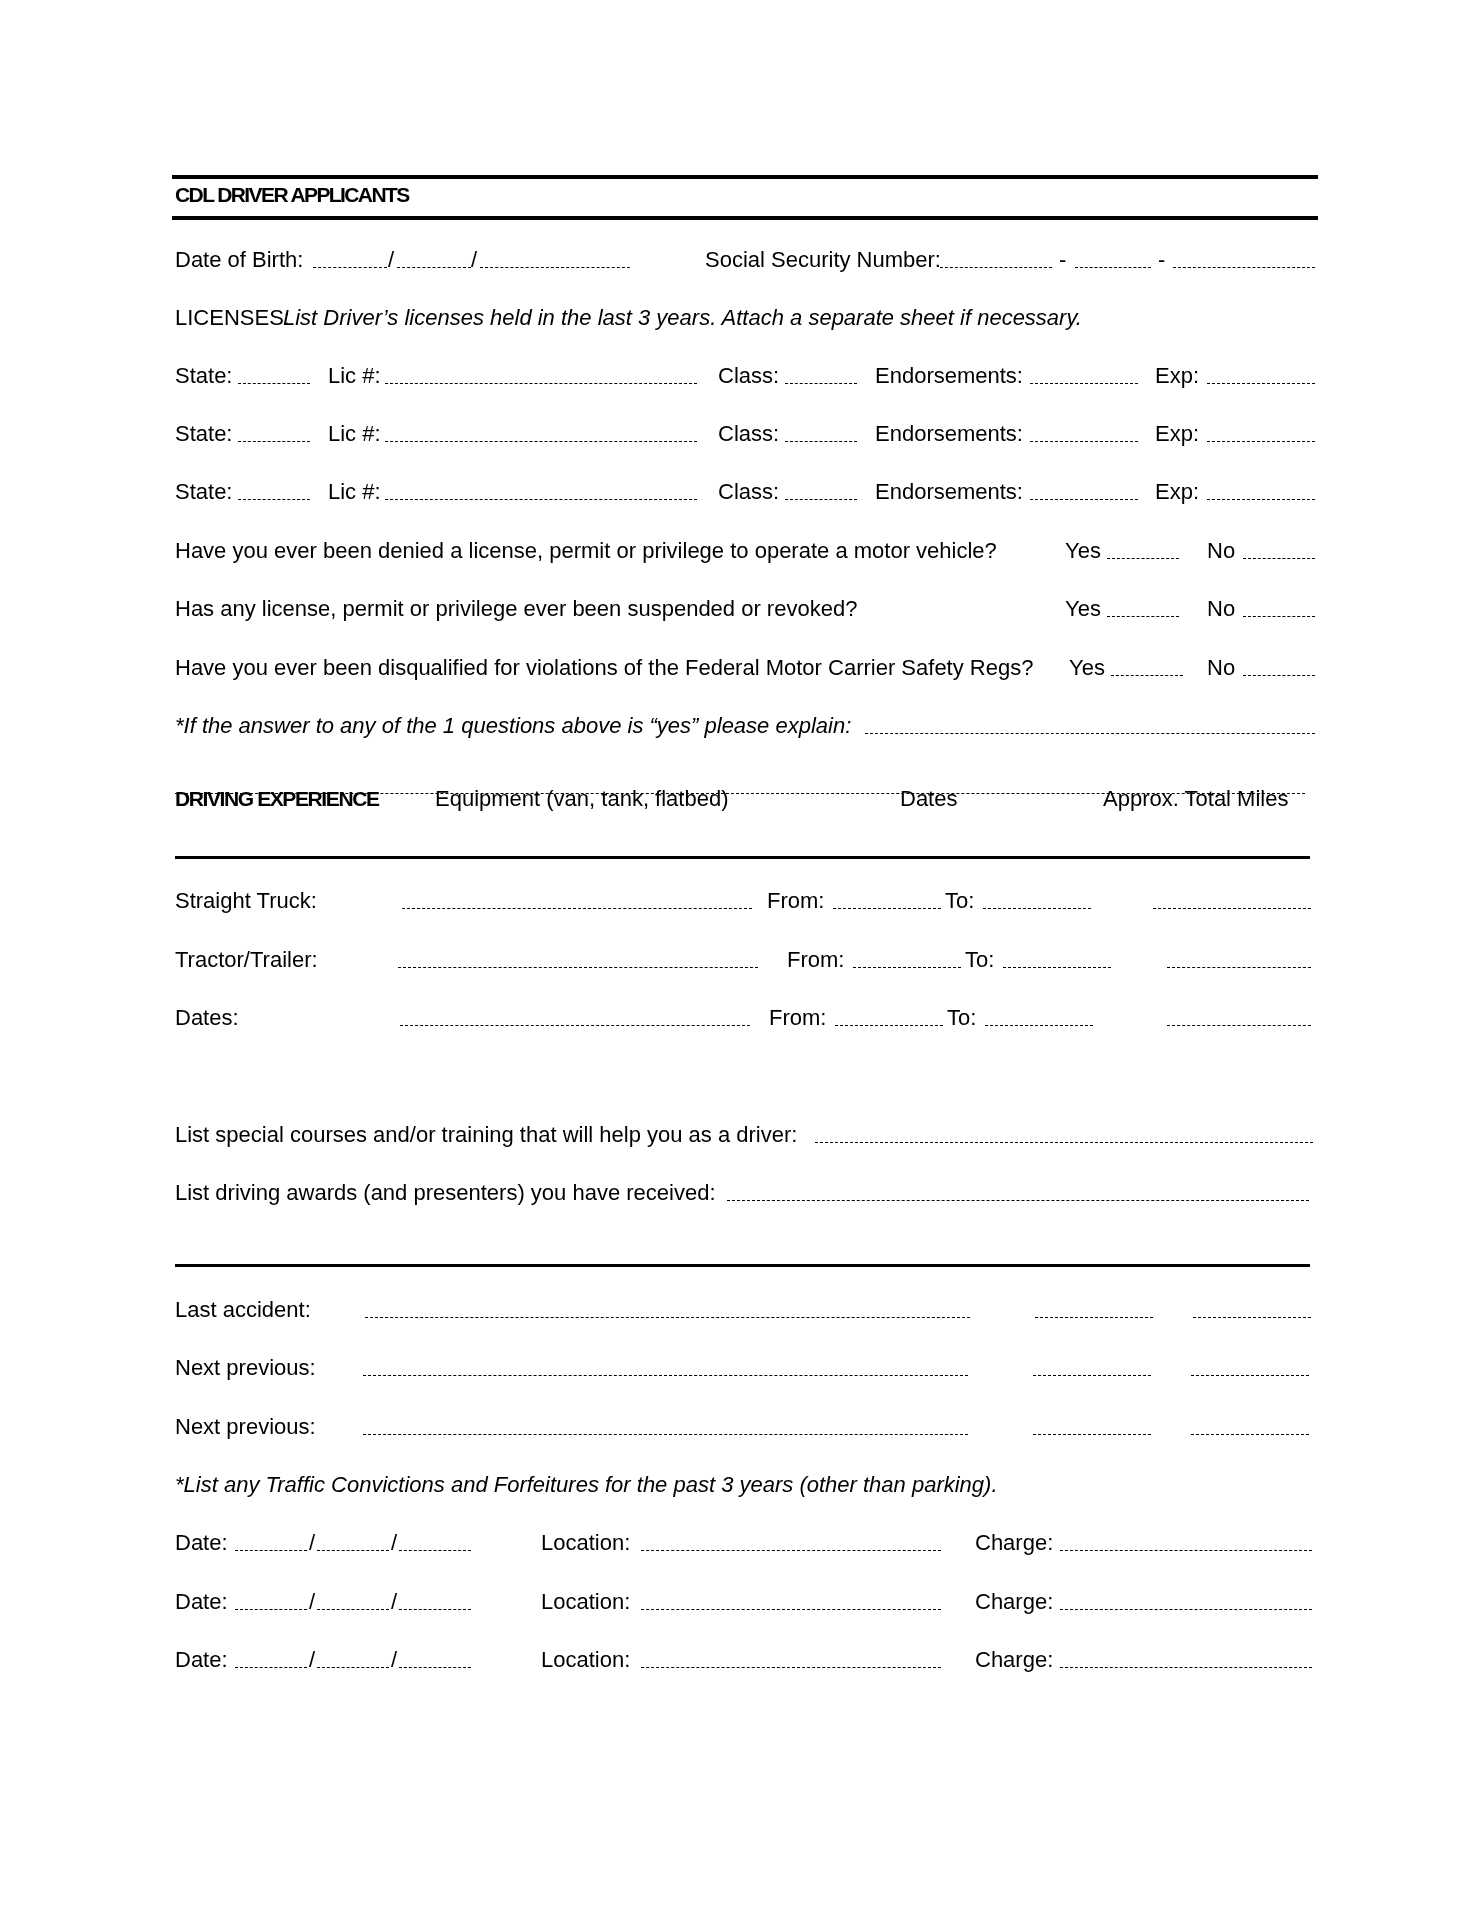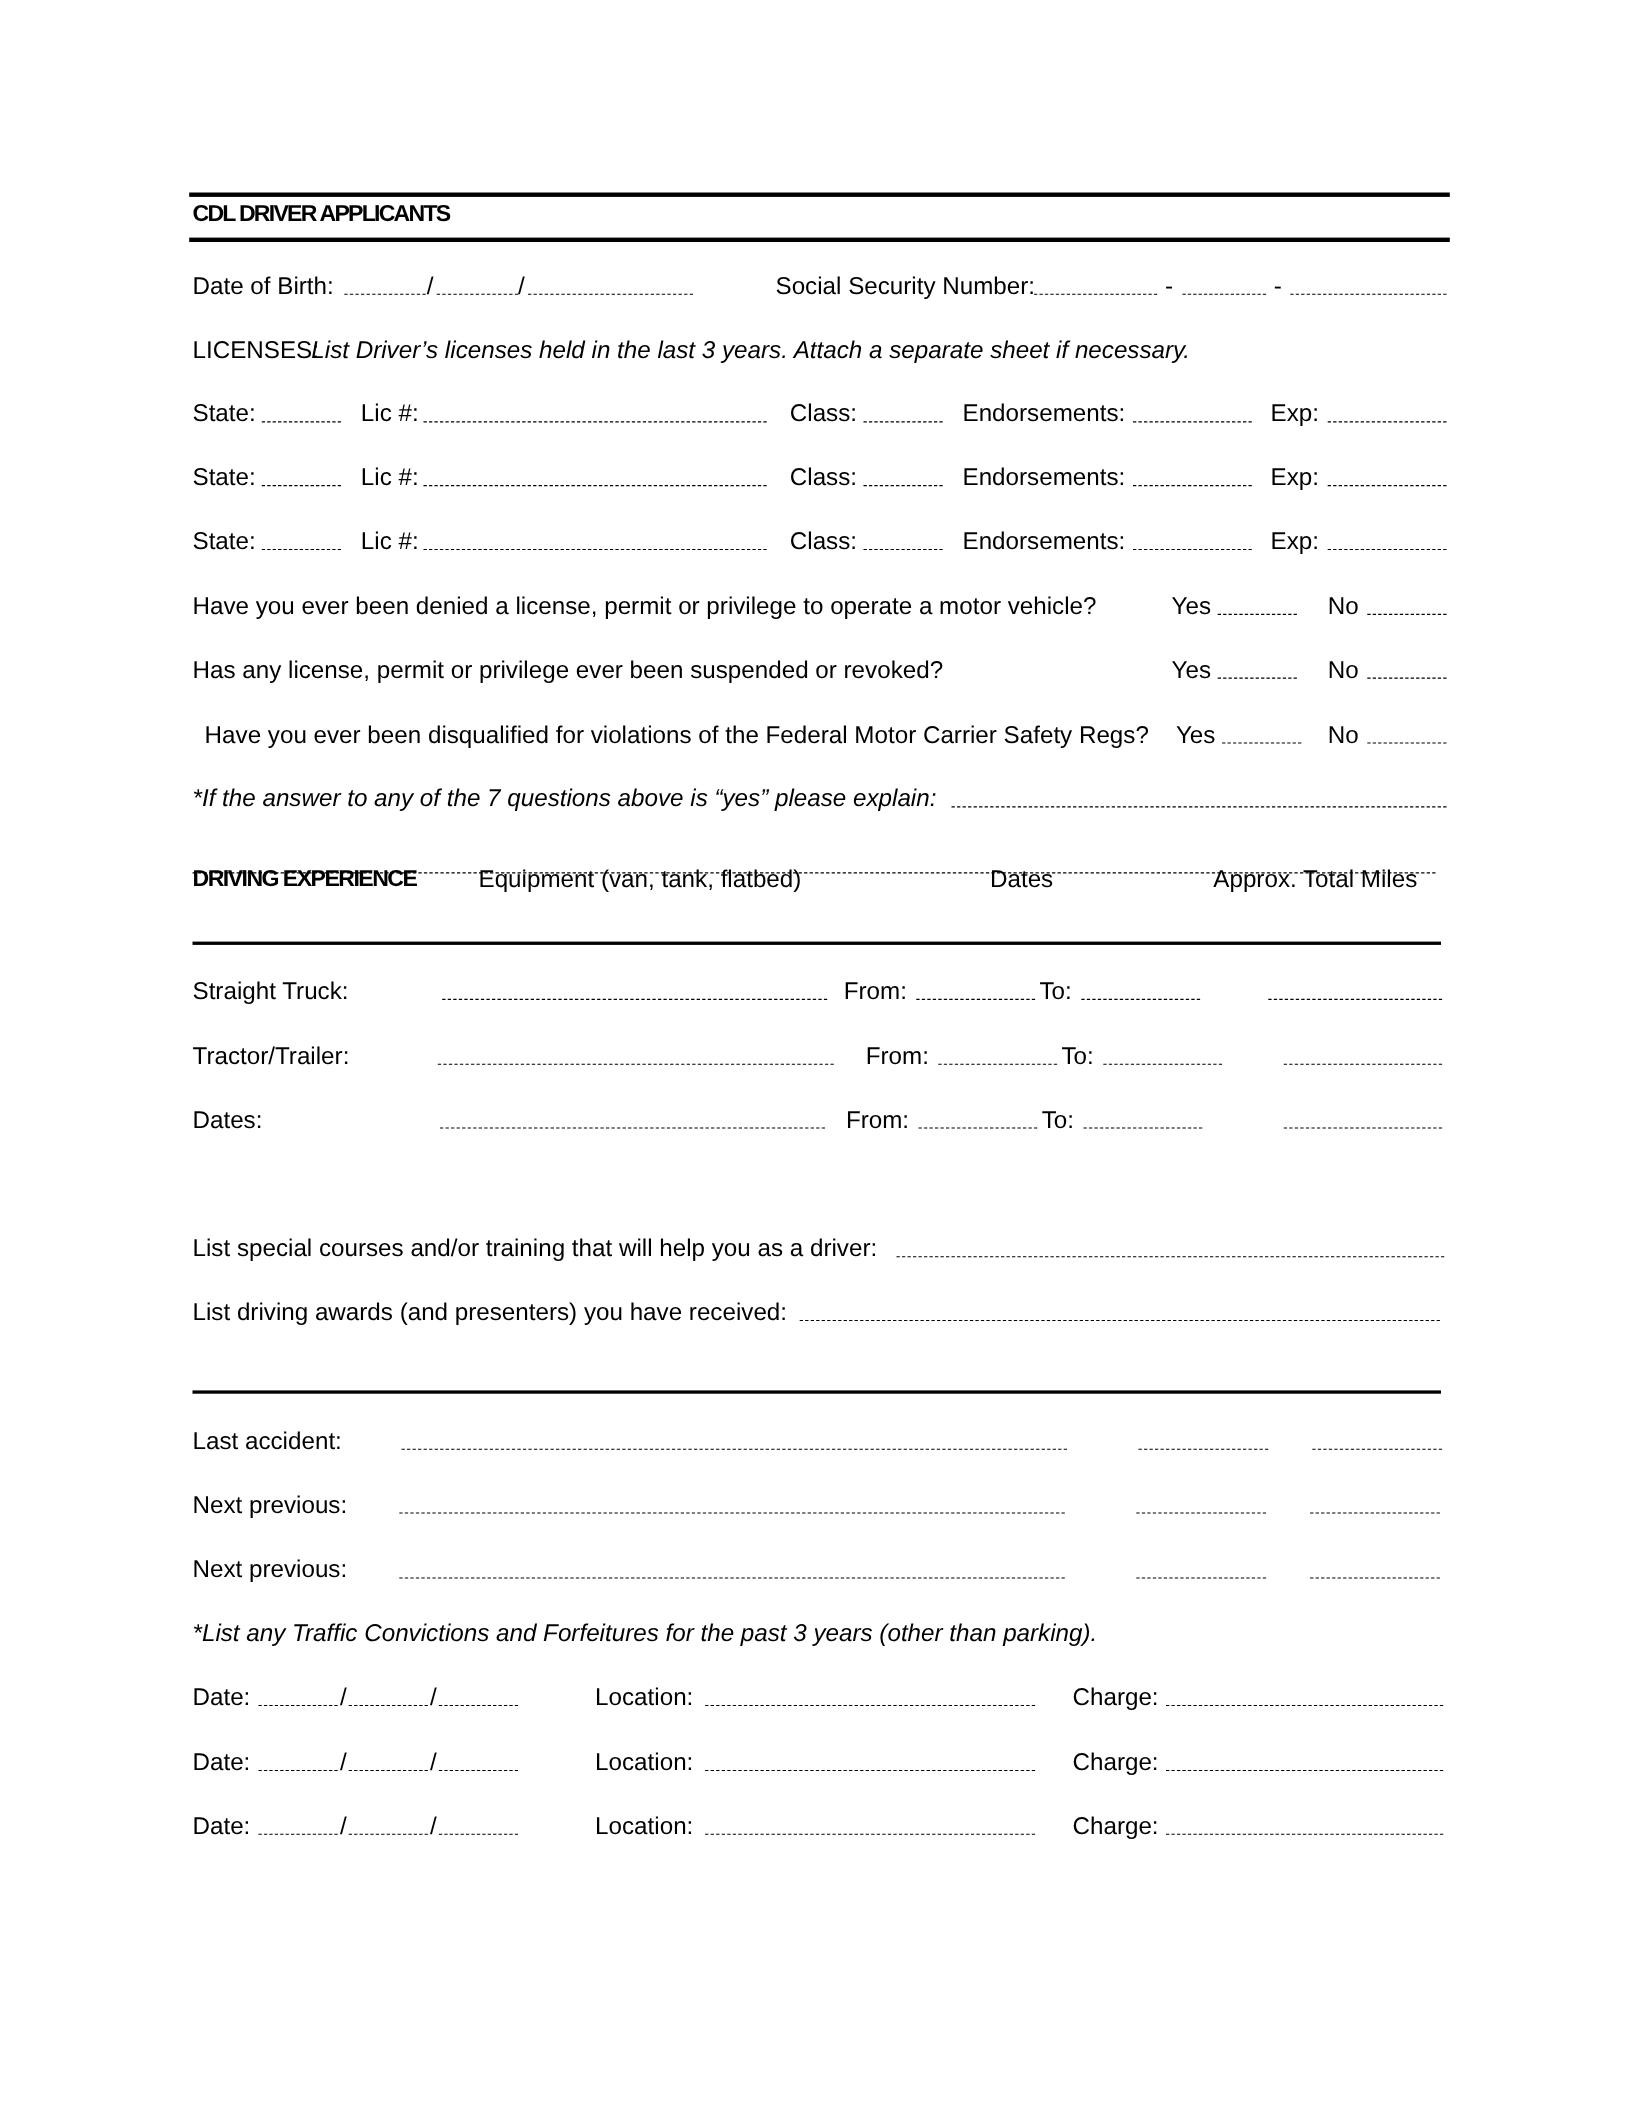--- a/index.html
+++ b/index.html
@@ -93,29 +93,29 @@
     <span class="abs blank field" style="left:1068px;width:72px;"></span>
   </div>
   <div class="row" style="top:594px;">
     <span class="abs" style="left:0;">Has any license, permit or privilege ever been suspended or revoked?</span>
     <span class="abs" style="left:890px;">Yes</span>
     <span class="abs blank field" style="left:932px;width:72px;"></span>
     <span class="abs" style="left:1032px;">No</span>
     <span class="abs blank field" style="left:1068px;width:72px;"></span>
   </div>
   <div class="row" style="top:653px;">
-    <span class="abs" style="left:11px;">Have you ever been disqualified for violations of the Federal Motor Carrier Safety Regs?</span>
+    <span class="abs" style="left:0;">Have you ever been disqualified for violations of the Federal Motor Carrier Safety Regs?</span>
     <span class="abs" style="left:894px;">Yes</span>
     <span class="abs blank field" style="left:936px;width:72px;"></span>
     <span class="abs" style="left:1032px;">No</span>
     <span class="abs blank field" style="left:1068px;width:72px;"></span>
   </div>
 
   <div class="row" style="top:711px;">
-    <span class="abs ital" style="left:0;">*If the answer to any of the 7 questions above is “yes” please explain:</span>
+    <span class="abs ital" style="left:0;">*If the answer to any of the 1 questions above is “yes” please explain:</span>
     <span class="abs blank field" style="left:690px;width:450px;"></span>
   </div>
   <div class="row" style="top:771px;">
     <span class="abs blank field" style="left:0;width:1130px;"></span>
   </div>
 
   <div class="row" style="top:784px;">
     <span class="abs sect" style="left:0;">DRIVING EXPERIENCE</span>
     <span class="abs" style="left:260px;">Equipment (van, tank, flatbed)</span>
     <span class="abs" style="left:725px;">Dates</span>

